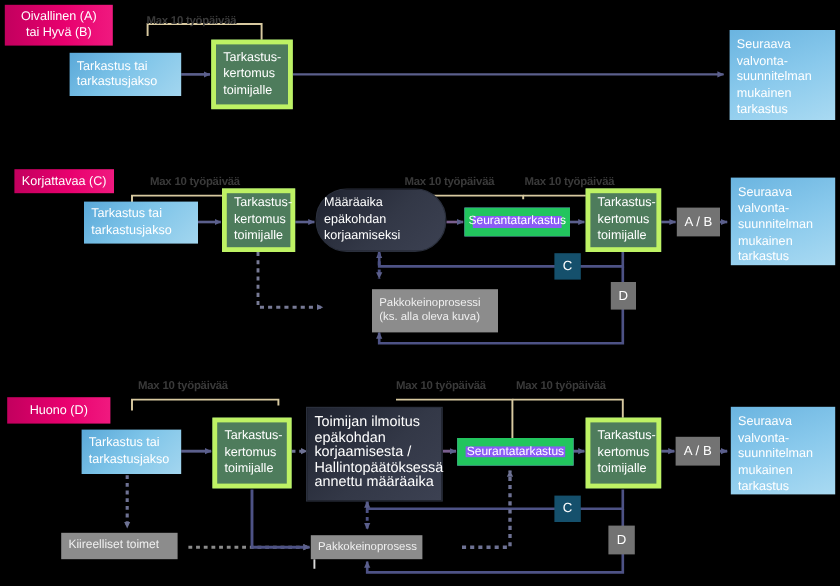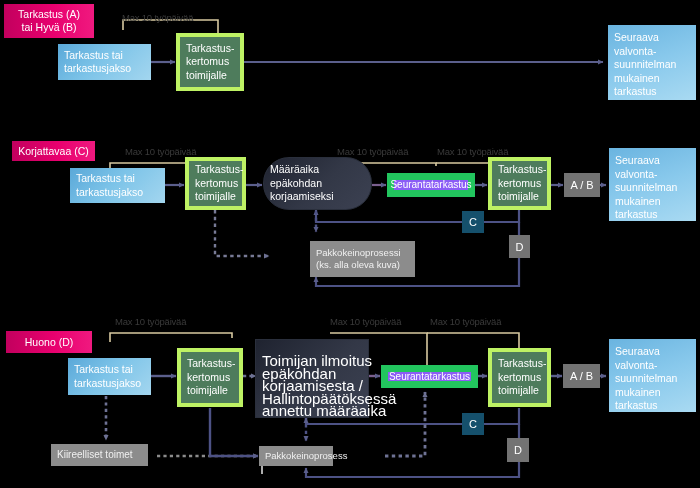--- a/index.html
+++ b/index.html
@@ -73,21 +73,21 @@
     color:#ffffff;font-size:11px;
     z-index:7;
   }
   .token.tealtok{background:#15506c;}
 
   
   .blabel{
     position:absolute;
     color:#3a3a3a;
     font-size:9.5px;
-    font-weight:normal;
+    font-weight:bold;
     letter-spacing:-0.2px;
     white-space:nowrap;
     z-index:6;
   }
 </style>
 </head>
 <body>
 
 <svg id="canvas" viewBox="0 0 700 488" xmlns="http://www.w3.org/2000/svg">
   <defs>
@@ -158,21 +158,21 @@
 
   <path d="M519,408 L519,424 L306,424 L306,418" stroke="#4d5285" stroke-width="2.2" fill="none" marker-end="url(#ah)"></path>
 
   <path d="M519,424 L519,477 L306,477 L306,468" stroke="#4d5285" stroke-width="2.2" fill="none" marker-end="url(#ah)"></path>
 
   <path d="M385,456 L425,456 L425,392" stroke="#6e7294" stroke-width="2.8" fill="none" stroke-dasharray="3.4,3.4" marker-end="url(#ahd)"></path>
 
   <line x1="262" y1="466" x2="262" y2="474" stroke="#d9d9d9" stroke-width="1.6"></line>
 </svg>
 
-<div class="stage" style="left:4px;top:4px;width:90px;height:34px;">Tarkastus (A)
+<div class="stage" style="left:4px;top:4px;width:90px;height:34px;">Oivallinen (A)
 tai Hyvä (B)</div>
 
 <div class="blabel" style="left:122px;top:12px;">Max 10 työpäivää</div>
 
 <div class="node blue" style="left:58px;top:44px;width:93px;height:36px;">Tarkastus tai
 tarkastusjakso</div>
 
 <div class="node green" style="left:176px;top:33px;width:68px;height:58px;">Tarkastus-
 kertomus
 toimijalle</div>
@@ -225,29 +225,29 @@
 <div class="blabel" style="left:330px;top:316px;">Max 10 työpäivää</div>
 <div class="blabel" style="left:430px;top:316px;">Max 10 työpäivää</div>
 
 <div class="node blue" style="left:68px;top:358px;width:83px;height:37px;">Tarkastus tai
 tarkastusjakso</div>
 
 <div class="node green" style="left:177px;top:348px;width:66px;height:59px;">Tarkastus-
 kertomus
 toimijalle</div>
 
-<div class="node dark" style="left:255px;top:339px;width:114px;height:79px;align-items:flex-start;padding-top:15px;font-size:15px;line-height:12.6px;">Toimijan ilmoitus
+<div class="node dark" style="left:255px;top:339px;width:114px;height:79px;align-items:flex-start;padding-top:5px;font-size:12px;line-height:12.6px;">Toimijan ilmoitus
 epäkohdan
 korjaamisesta /
 Hallintopäätöksessä
 annettu määräaika</div>
 
 <div class="node gray" style="left:51px;top:444px;width:97px;height:22px;font-size:10px;">Kiireelliset toimet</div>
 
-<div class="node gray" style="left:259px;top:446px;width:74px;height:20px;font-size:9.5px;">Pakkokeinoprosess</div>
+<div class="node gray" style="left:259px;top:446px;width:93px;height:20px;font-size:9.5px;">Pakkokeinoprosess</div>
 
 <div class="node teal" style="left:381px;top:365px;width:97px;height:23px;font-size:10px;">Seurantatarkastus</div>
 
 <div class="node green" style="left:488px;top:348px;width:63px;height:59px;">Tarkastus-
 kertomus
 toimijalle</div>
 
 <div class="token" style="left:563px;top:364px;width:37px;height:24px;">A / B</div>
 <div class="token tealtok" style="left:462px;top:413px;width:22px;height:22px;">C</div>
 <div class="token" style="left:507px;top:438px;width:22px;height:24px;">D</div>

